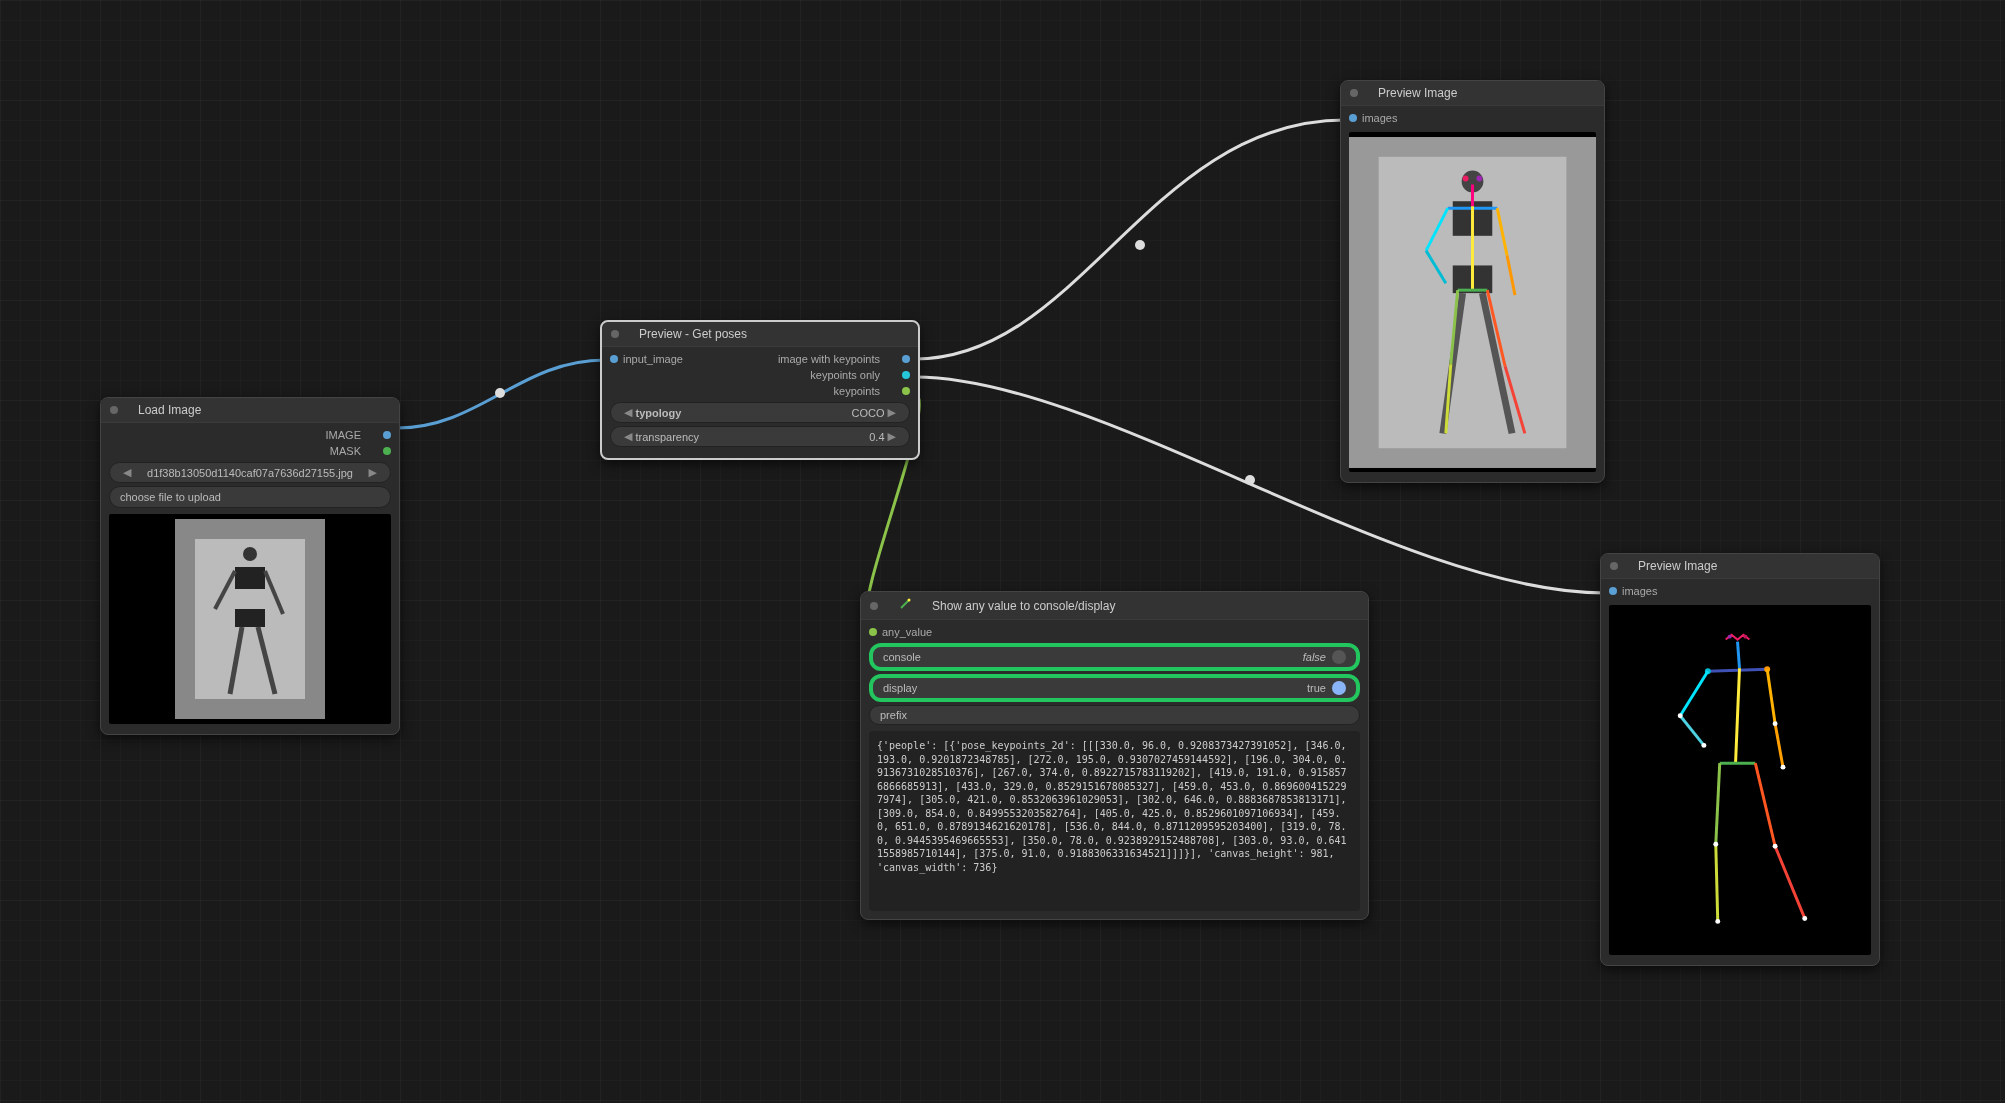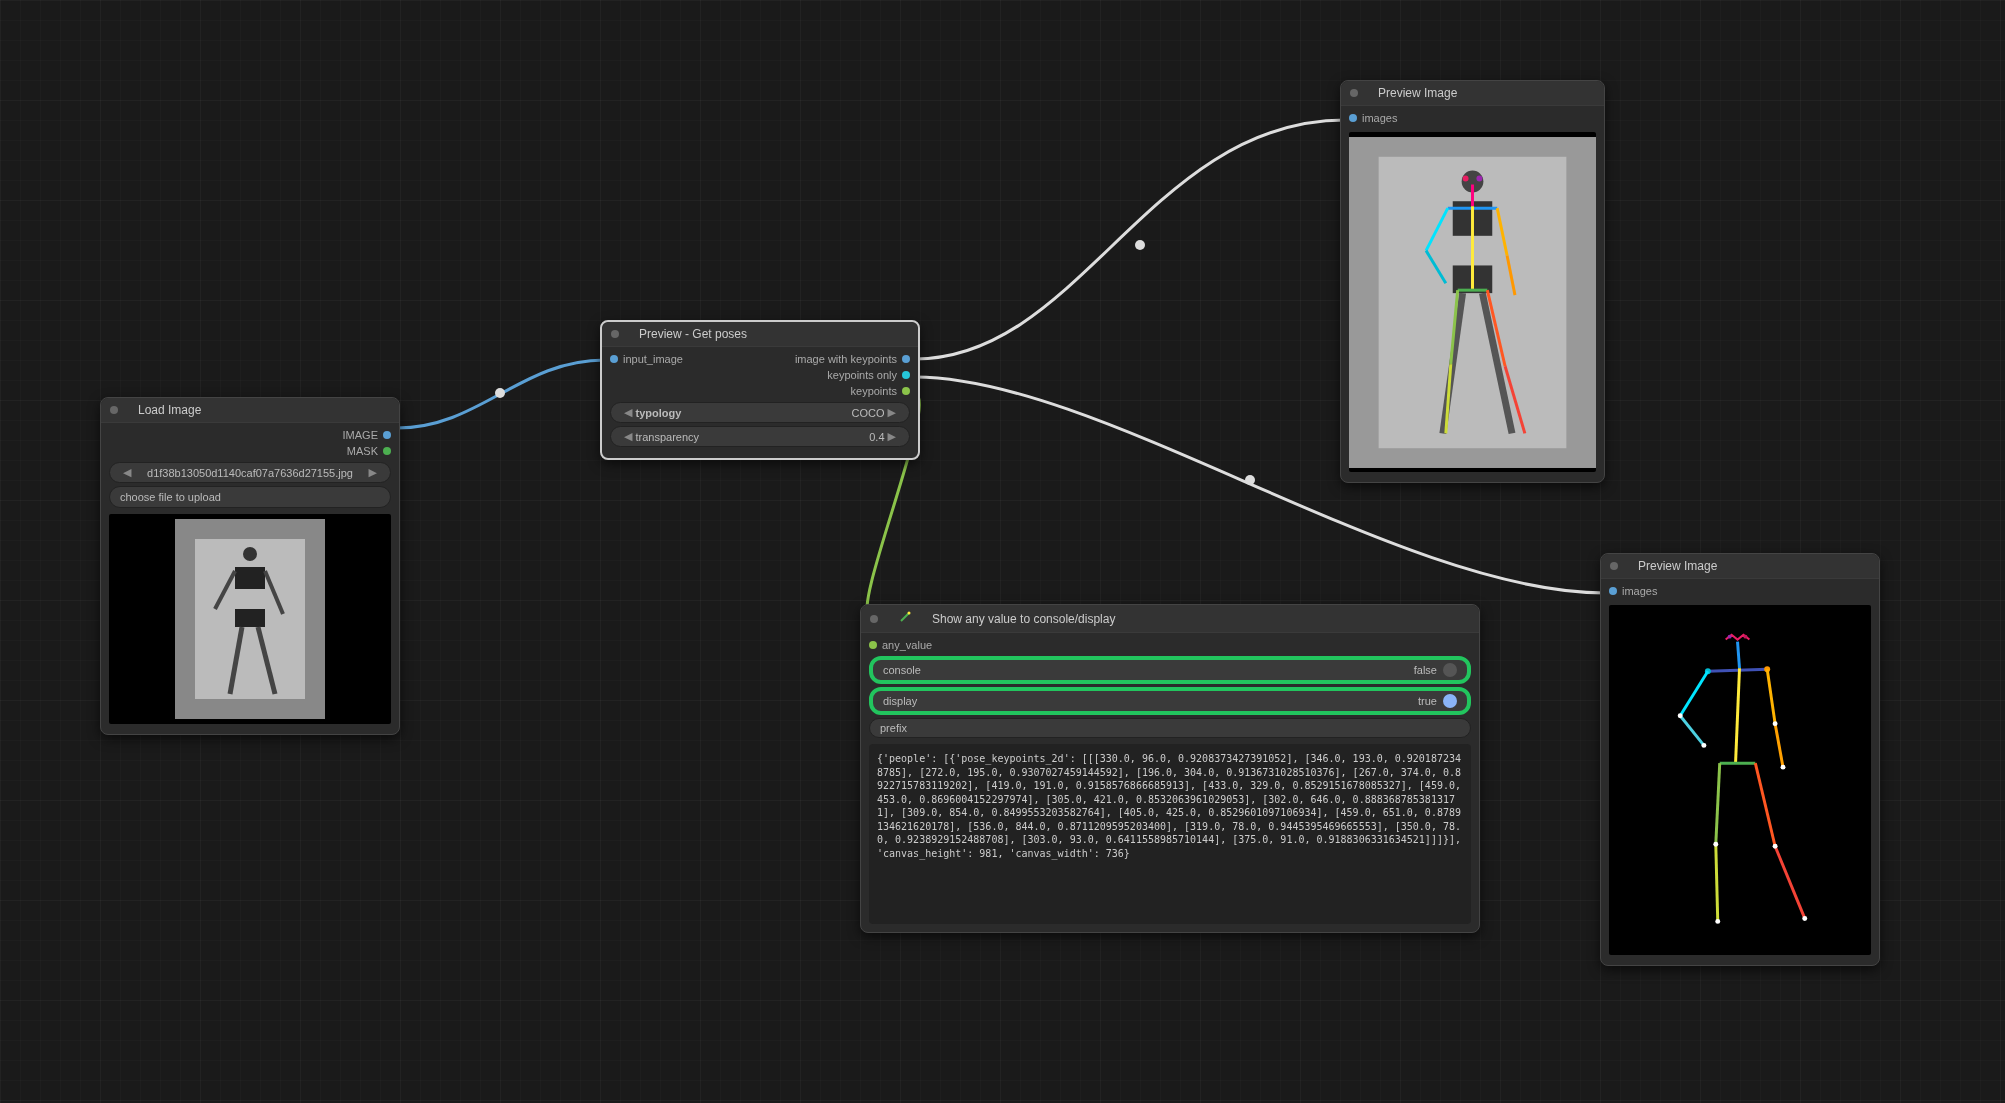--- a/index.html
+++ b/index.html
@@ -45,21 +45,21 @@
 .node-body { padding: 4px 8px 8px 8px; }
 .slot-row {
   display: flex;
   align-items: center;
   justify-content: space-between;
   padding: 2px 0;
   font-size: 11px;
   position: relative;
 }
 .slot-left { display: flex; align-items: center; gap: 5px; }
-.slot-right { display: flex; align-items: center; gap: 5px; margin-left: 8px; }
+.slot-right { display: flex; align-items: center; gap: 22px; margin-left: 8px; }
 .port {
   width: 8px; height: 8px; border-radius: 50%;
   display: inline-block;
 }
 .port.blue { background: #5a9fd4; }
 .port.green { background: #4caf50; }
 .port.lime { background: #8bc34a; }
 .port.cyan { background: #26c6da; }
 .widget {
   background: #3a3a3a;
@@ -264,41 +264,41 @@
         <line x1="103" y1="230" x2="98" y2="300" stroke="#cddc39" stroke-width="3"></line>
         <line x1="140" y1="155" x2="158" y2="232" stroke="#ff5722" stroke-width="3"></line>
         <line x1="158" y1="232" x2="178" y2="300" stroke="#f44336" stroke-width="3"></line>
         <circle cx="118" cy="42" r="3" fill="#e91e63"></circle>
         <circle cx="132" cy="42" r="3" fill="#9c27b0"></circle>
       </svg>
     </div>
   </div>
 </div>
 
-<div class="node" style="left:860px; top:604px; width:620px;">
+<div class="node" style="left:860px; top:591px; width:509px;">
   <div class="node-header">
     <span class="status-dot"></span>
     <span>
       <svg width="14" height="14" viewBox="0 0 14 14">
           <line x1="3" y1="11" x2="11" y2="3" stroke="#4caf50" stroke-width="2"></line>
           <circle cx="11" cy="3" r="1.5" fill="#ffeb3b"></circle>
         </svg>
     </span>
     <span>Show any value to console/display</span>
   </div>
   <div class="node-body">
     <div class="slot-row">
       <span class="slot-left">
         <span class="port lime"></span>
         <span>any_value</span>
       </span>
     </div>
     <div class="toggle-widget">
       <span>console</span>
-      <span style="display:flex;align-items:center;gap:6px;">
+      <span style="display:flex;align-items:center;gap:6px;font-style:italic;">
         <span>false</span>
         <span class="toggle-pill"></span>
       </span>
     </div>
     <div class="toggle-widget">
       <span>display</span>
       <span style="display:flex;align-items:center;gap:6px;">
         <span>true</span>
         <span class="toggle-pill on"></span>
       </span>

